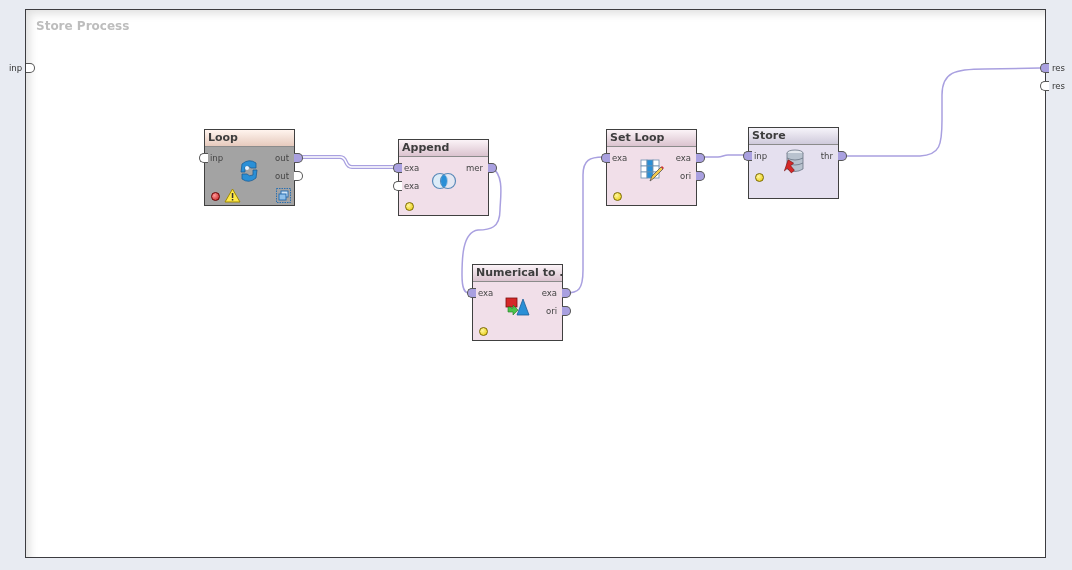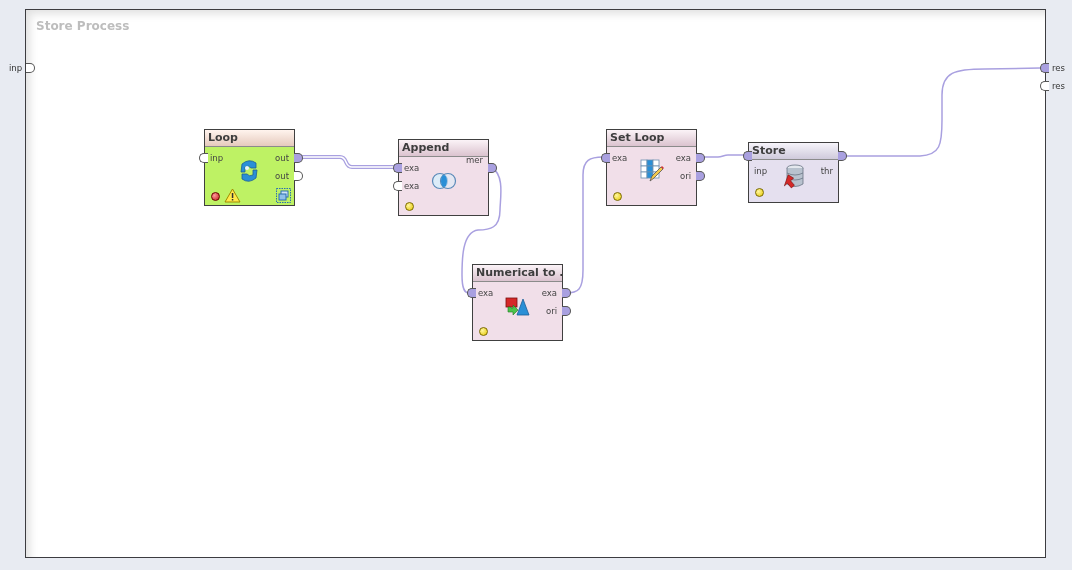--- a/index.html
+++ b/index.html
@@ -23,21 +23,21 @@
   svg.wires { position: absolute; left: 0; top: 0; }
   .op {
     position: absolute; border: 1px solid #404040; box-sizing: border-box;
   }
   .op .hdr {
     height: 16px; line-height: 16px; padding-left: 3px; font-size: 11px; font-weight: bold;
     color: #3d3d3d; border-bottom: 1px solid #8b8b8b;
     background: linear-gradient(#ffffff, #d6d6d6);
     white-space: nowrap; overflow: hidden;
   }
-  .op.loop { background: #bef264; }
+  .op.loop { background: #a3a3a3; }
   .op.loop .hdr { background: linear-gradient(#fff4ee, #e6cabd); }
   .op.pink { background: #f1dfe9; }
   .op.pink .hdr { background: linear-gradient(#fbf3f7, #dbc3cf); }
   .op.store { background: #e5e0ef; }
   .op.store .hdr { background: linear-gradient(#f6f4fa, #cfcadb); }
   .op .plabel { position: absolute; font-size: 8.5px; color: #444; }
   .port {
     position: absolute; width: 9px; height: 10px; box-sizing: border-box;
     border: 1px solid #555;
   }
@@ -106,21 +106,21 @@
   </svg>
 </div>
 <div class="port in empty" style="left:199px; top:153px;"></div>
 <div class="port out filled" style="left:294px; top:153px;"></div>
 <div class="port out empty" style="left:294px; top:171px;"></div>
 
 <div class="op pink" style="left:398px; top:139px; width:91px; height:77px;">
   <div class="hdr">Append</div>
   <span class="plabel" style="left:5px; top:23px;">exa</span>
   <span class="plabel" style="left:5px; top:41px;">exa</span>
-  <span class="plabel" style="right:5px; top:15px;margin-left:6px;">mer</span>
+  <span class="plabel" style="right:5px; top:23px;margin-left:6px;">mer</span>
   <svg class="icon" style="left:32px; top:32px;" width="26" height="18">
     <circle cx="9" cy="9" r="7.5" fill="#dcecf8" stroke="#5a8ab8" stroke-width="1.2"></circle>
     <circle cx="17" cy="9" r="7.5" fill="#dcecf8" stroke="#5a8ab8" stroke-width="1.2" fill-opacity="0.6"></circle>
     <ellipse cx="13" cy="9" rx="3" ry="6" fill="#2a8fd6"></ellipse>
   </svg>
   <div class="status-dot" style="left:6px; top:62px;"></div>
 </div>
 <div class="port in filled" style="left:393px; top:163px;"></div>
 <div class="port in empty" style="left:393px; top:181px;"></div>
 <div class="port out filled" style="left:488px; top:163px;"></div>
@@ -160,21 +160,21 @@
     </g>
     <path d="M10 22 L12 17 L21 8 L23 10 L14 19 Z" fill="#f2c94c" stroke="#555" stroke-width="0.8"></path>
     <path d="M21 8 L23 10 L24 9 L22 7 Z" fill="#d83030"></path>
   </svg>
   <div class="status-dot" style="left:6px; top:62px;"></div>
 </div>
 <div class="port in filled" style="left:601px; top:153px;"></div>
 <div class="port out filled" style="left:696px; top:153px;"></div>
 <div class="port out filled" style="left:696px; top:171px;"></div>
 
-<div class="op store" style="left:748px; top:142px; width:91px; height:61px;">
+<div class="op store" style="left:748px; top:127px; width:91px; height:72px;">
   <div class="hdr">Store</div>
   <span class="plabel" style="left:5px; top:23px;">inp</span>
   <span class="plabel" style="right:5px; top:23px;padding-left:20px;">thr</span>
   <svg class="icon" style="left:32px; top:21px;" width="24" height="26">
     <ellipse cx="14" cy="4" rx="8" ry="3" fill="#e4e8ee" stroke="#6a7584" stroke-width="0.8"></ellipse>
     <path d="M6 4 L6 20 Q14 25 22 20 L22 4" fill="#b8c2ce" stroke="#6a7584" stroke-width="0.8"></path>
     <path d="M6 9 Q14 13 22 9 M6 14 Q14 18 22 14" fill="none" stroke="#6a7584" stroke-width="0.8"></path>
     <path d="M12 12 L2 18 L6 18 L6 24 L10 24 L10 18 L14 18 Z" fill="#d52828" stroke="#7a1010" stroke-width="0.6" transform="rotate(-40 8 18)"></path>
   </svg>
   <div class="status-dot" style="left:6px; top:45px;"></div>

